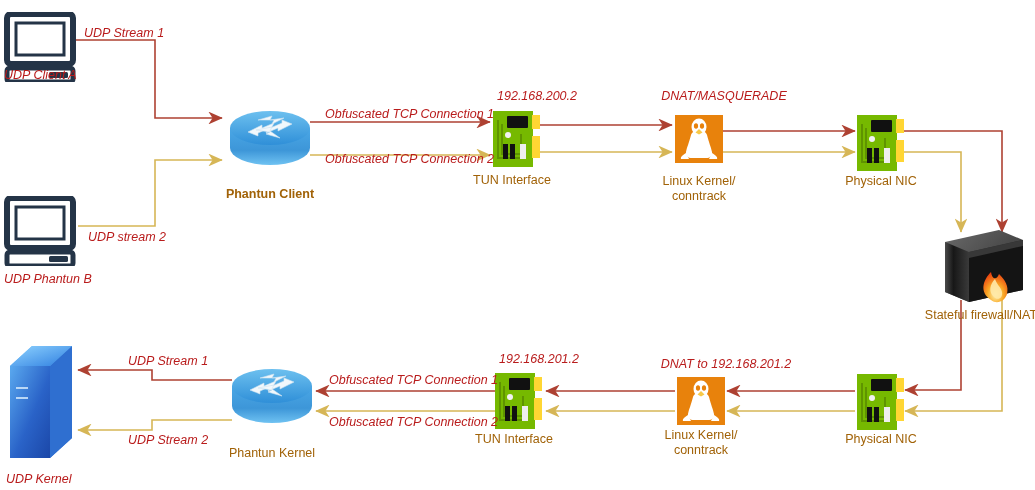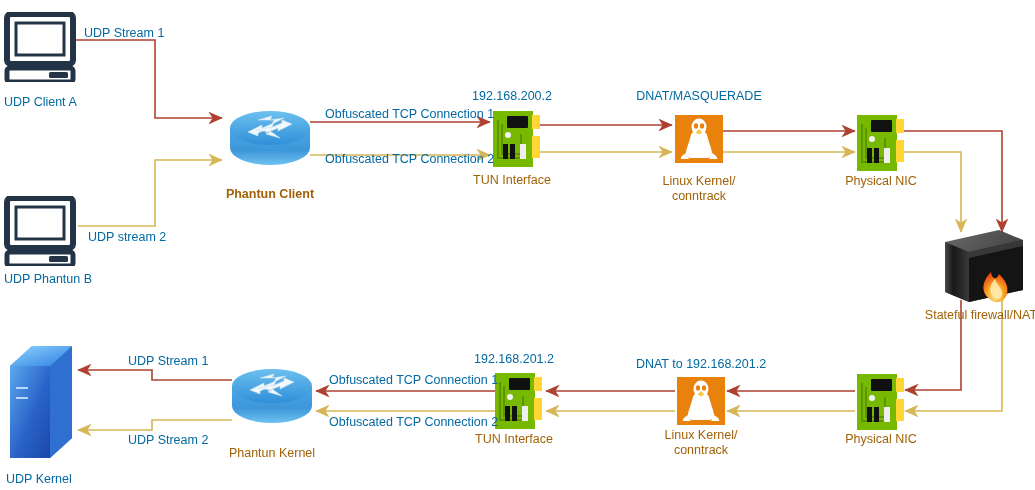--- a/index.html
+++ b/index.html
@@ -1,21 +1,21 @@
 <!DOCTYPE html>
 <html><head>
 <meta charset="utf-8">
 <style>
   html,body{margin:0;padding:0;background:#ffffff;}
   body{font-family:"Liberation Sans", sans-serif;}
   #canvas{position:relative;width:1035px;height:490px;background:#ffffff;overflow:hidden;}
   svg.wires{position:absolute;left:0;top:0;width:1035px;height:490px;pointer-events:none;}
   .node{position:absolute;}
-  .lbl{position:absolute;font-size:12.5px;color:#0369a1;white-space:nowrap;line-height:14px;}
-  .lbl.ctr{transform:translateX(-50%);text-align:center;}
+  .lbl{position:absolute;font-size:12.5px;color:#b91c1c;white-space:nowrap;line-height:14px;font-style:italic;}
+  .lbl.ctr{transform:translateX(-50%);text-align:center;margin-left:25px;}
   .caption{position:absolute;font-size:12.5px;color:#a16207;white-space:nowrap;text-align:center;transform:translateX(-50%);line-height:15px;}
 </style>
 </head>
 <body>
 
 <div id="canvas">
 
   <svg class="wires" viewBox="0 0 1035 490">
     <defs>
       <marker id="ar-r" markerWidth="9" markerHeight="8" refX="8.5" refY="4" orient="auto">
@@ -74,21 +74,21 @@
   </svg>
 
   <div class="node" style="left:4px;top:12px;">
     <svg width="72" height="70" viewBox="0 0 72 70">
       <rect x="3" y="2" width="66" height="50" rx="4" fill="#ffffff" stroke="#243447" stroke-width="6"></rect>
       <rect x="12" y="11" width="48" height="32" fill="#ffffff" stroke="#243447" stroke-width="3"></rect>
       <rect x="3" y="56" width="66" height="14" rx="3" fill="#ffffff" stroke="#243447" stroke-width="5"></rect>
       <rect x="45" y="60" width="19" height="6" rx="1.5" fill="#243447"></rect>
     </svg>
   </div>
-  <div class="lbl" style="left:4px;top:95px;">UDP Client A</div>
+  <div class="lbl" style="left:4px;top:68px;">UDP Client A</div>
 
   <div class="node" style="left:4px;top:196px;">
     <svg width="72" height="70" viewBox="0 0 72 70">
       <rect x="3" y="2" width="66" height="50" rx="4" fill="#ffffff" stroke="#243447" stroke-width="6"></rect>
       <rect x="12" y="11" width="48" height="32" fill="#ffffff" stroke="#243447" stroke-width="3"></rect>
       <rect x="3" y="56" width="66" height="14" rx="3" fill="#ffffff" stroke="#243447" stroke-width="5"></rect>
       <rect x="45" y="60" width="19" height="6" rx="1.5" fill="#243447"></rect>
     </svg>
   </div>
   <div class="lbl" style="left:4px;top:272px;">UDP Phantun B</div>

